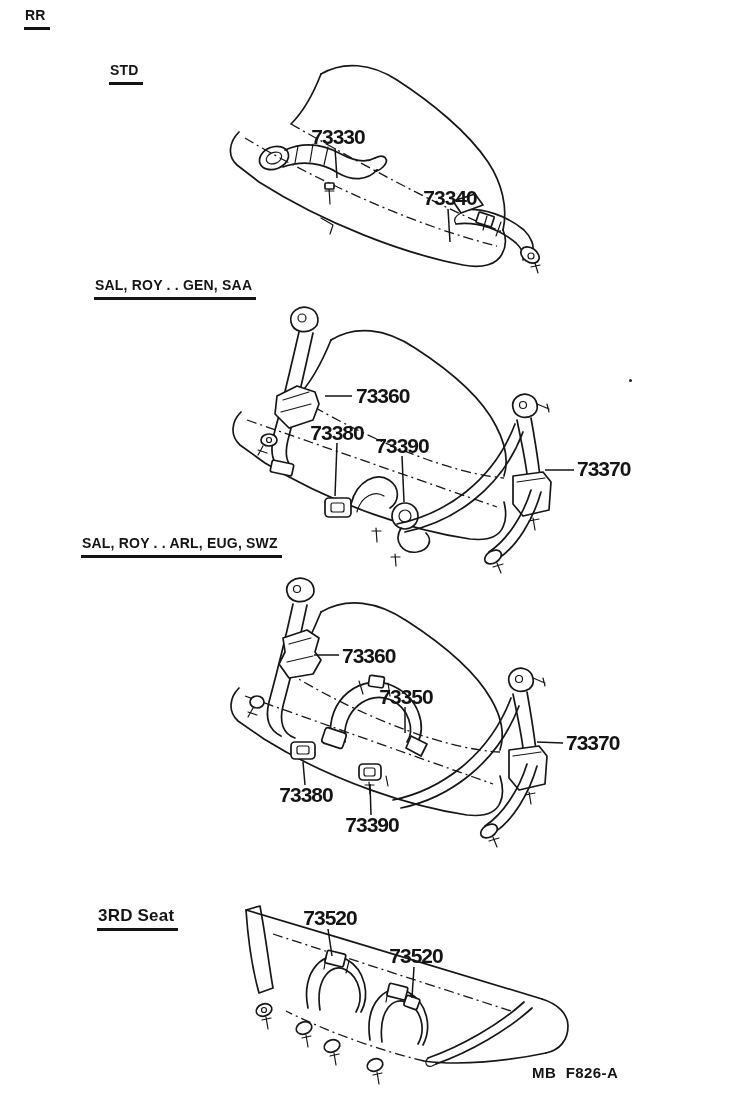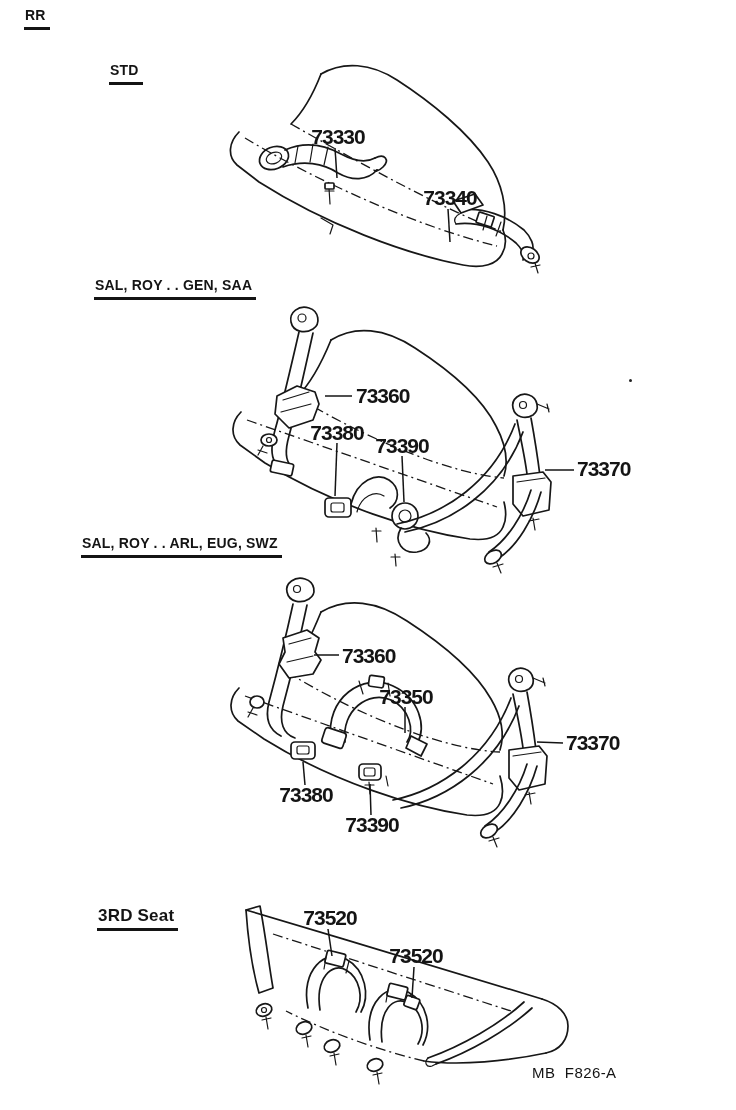--- a/index.html
+++ b/index.html
@@ -1,20 +1,20 @@
 <!DOCTYPE html>
 <html><head>
 <meta charset="utf-8">
 <style>
   html,body{margin:0;padding:0;background:#ffffff;}
   #page{position:relative;width:736px;height:1110px;background:#ffffff;overflow:hidden;
         font-family:"Liberation Sans",sans-serif;color:#141414;}
   .hdr{position:absolute;font-weight:bold;font-size:14px;line-height:20px;color:#141414;
        border-bottom:3px solid #141414;padding:0 4px 2px 1px;letter-spacing:.2px;white-space:pre;}
-  .footer-code{position:absolute;font-weight:normal;font-size:15px;color:#141414;word-spacing:5px;letter-spacing:.4px;}
+  .footer-code{position:absolute;font-weight:bold;font-size:15px;color:#141414;word-spacing:5px;letter-spacing:.4px;}
   svg{position:absolute;overflow:visible;}
   .line{fill:none;stroke:#171717;stroke-width:1.7;stroke-linecap:round;stroke-linejoin:round;}
   .thin{fill:none;stroke:#171717;stroke-width:1.2;stroke-linecap:round;stroke-linejoin:round;}
   .dd{fill:none;stroke:#171717;stroke-width:1.3;stroke-dasharray:10 4 2 4;stroke-linecap:butt;}
   .fillw{fill:#ffffff;stroke:#171717;stroke-width:1.7;stroke-linejoin:round;}
   .ld{stroke:#141414;stroke-width:1.5;}
   .pn{font-family:"Liberation Sans",sans-serif;font-weight:bold;font-size:21px;
       letter-spacing:-1px;fill:#141414;}
   .speck{position:absolute;width:3px;height:3px;background:#222;border-radius:50%;}
 </style>

